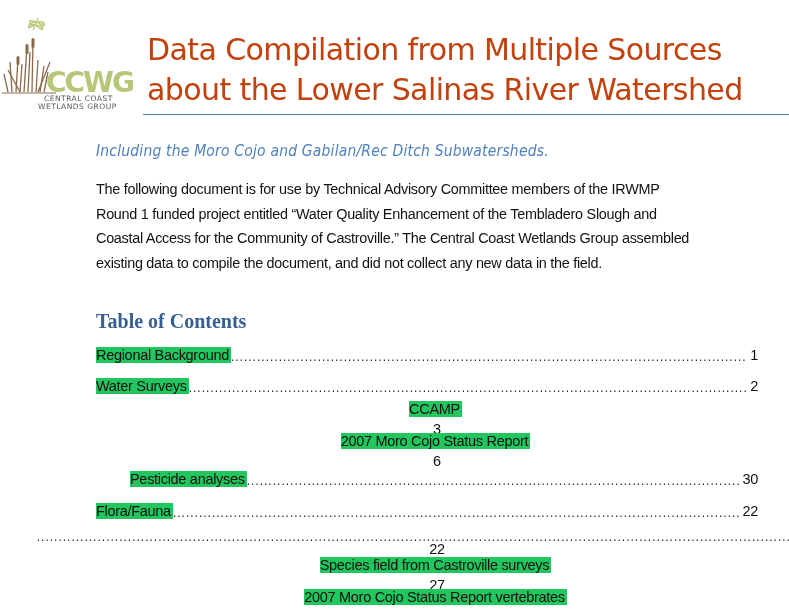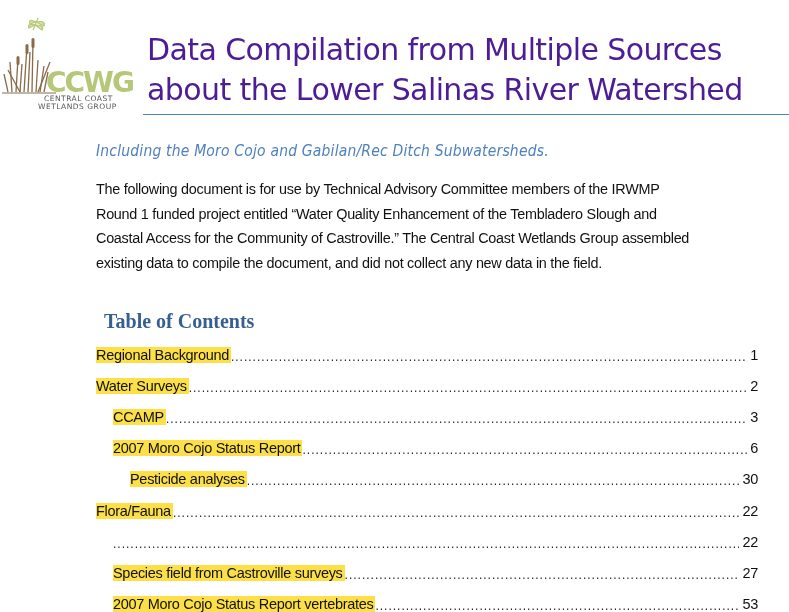--- a/index.html
+++ b/index.html
@@ -1,37 +1,37 @@
 <!DOCTYPE html>
 <html><head>
 <meta charset="utf-8">
 <style>
   html, body { margin:0; padding:0; }
   body { width:789px; height:612px; background:#fff; overflow:hidden; position:relative;
          font-family:"Liberation Sans", sans-serif; color:#111; }
   .logo { position:absolute; left:0; top:0; width:145px; height:110px; }
-  .title { position:absolute; left:147px; top:30px; font-size:30px; line-height:40px; color:#4c1d95;
+  .title { position:absolute; left:147px; top:30px; font-size:30px; line-height:40px; color:#c2410c;
            font-family:"DejaVu Sans", sans-serif; font-weight:normal; letter-spacing:-0.6px; }
   .title div { white-space:nowrap; }
   .rule { position:absolute; left:143px; top:114px; width:646px; height:0; border-top:1.5px solid #4f81bd; }
   .subtitle { position:absolute; left:96px; top:142px; font-size:15px; color:#4f81bd; font-style:italic;
               font-family:"DejaVu Sans", sans-serif; letter-spacing:0.2px; transform:scaleX(0.93); transform-origin:left; white-space:nowrap; }
   .intro { position:absolute; left:96px; top:177px; width:700px; font-size:15.5px; line-height:24.5px; color:#111;
            font-family:"Liberation Sans", sans-serif; letter-spacing:-0.3px; }
   .intro div { white-space:nowrap; transform:scaleX(0.93); transform-origin:left; }
-  .toc-title { position:absolute; left:104px; top:310px; font-size:20px; font-weight:bold; color:#365f91;
+  .toc-title { position:absolute; left:96px; top:310px; font-size:20px; font-weight:bold; color:#365f91;
                font-family:"Liberation Serif", serif; }
   .toc { position:absolute; left:96px; top:339px; width:662px; }
   .toc-row { position:relative; height:31.2px; display:flex; align-items:center; font-size:14.5px; color:#111;
              font-family:"Liberation Sans", sans-serif; letter-spacing:-0.3px; }
-  .toc-row .lbl { white-space:nowrap; background:#fde047; padding-right:2px; z-index:1; }
+  .toc-row .lbl { white-space:nowrap; background:#22c55e; padding-right:2px; z-index:1; }
   .toc-row .dots { flex:1; overflow:hidden; white-space:nowrap; font-size:12px; letter-spacing:1px; color:#222; align-self:center; margin-top:4px; }
   .toc-row .pg { background:#fff; padding-left:3px; z-index:1; }
   .lvl1 { padding-left:0; }
-  .lvl2 { padding-left:17px; }
+  .lvl2 { padding-left:17px;flex-direction:column; }
   .lvl3 { padding-left:34px; }
 </style>
 </head>
 <body>
 
 <div class="logo">
   <svg width="145" height="110" viewBox="0 0 145 110">
 
     <g stroke="#b7c77a" stroke-width="1.2" fill="none">
       <line x1="38" y1="18" x2="33" y2="30"></line>

